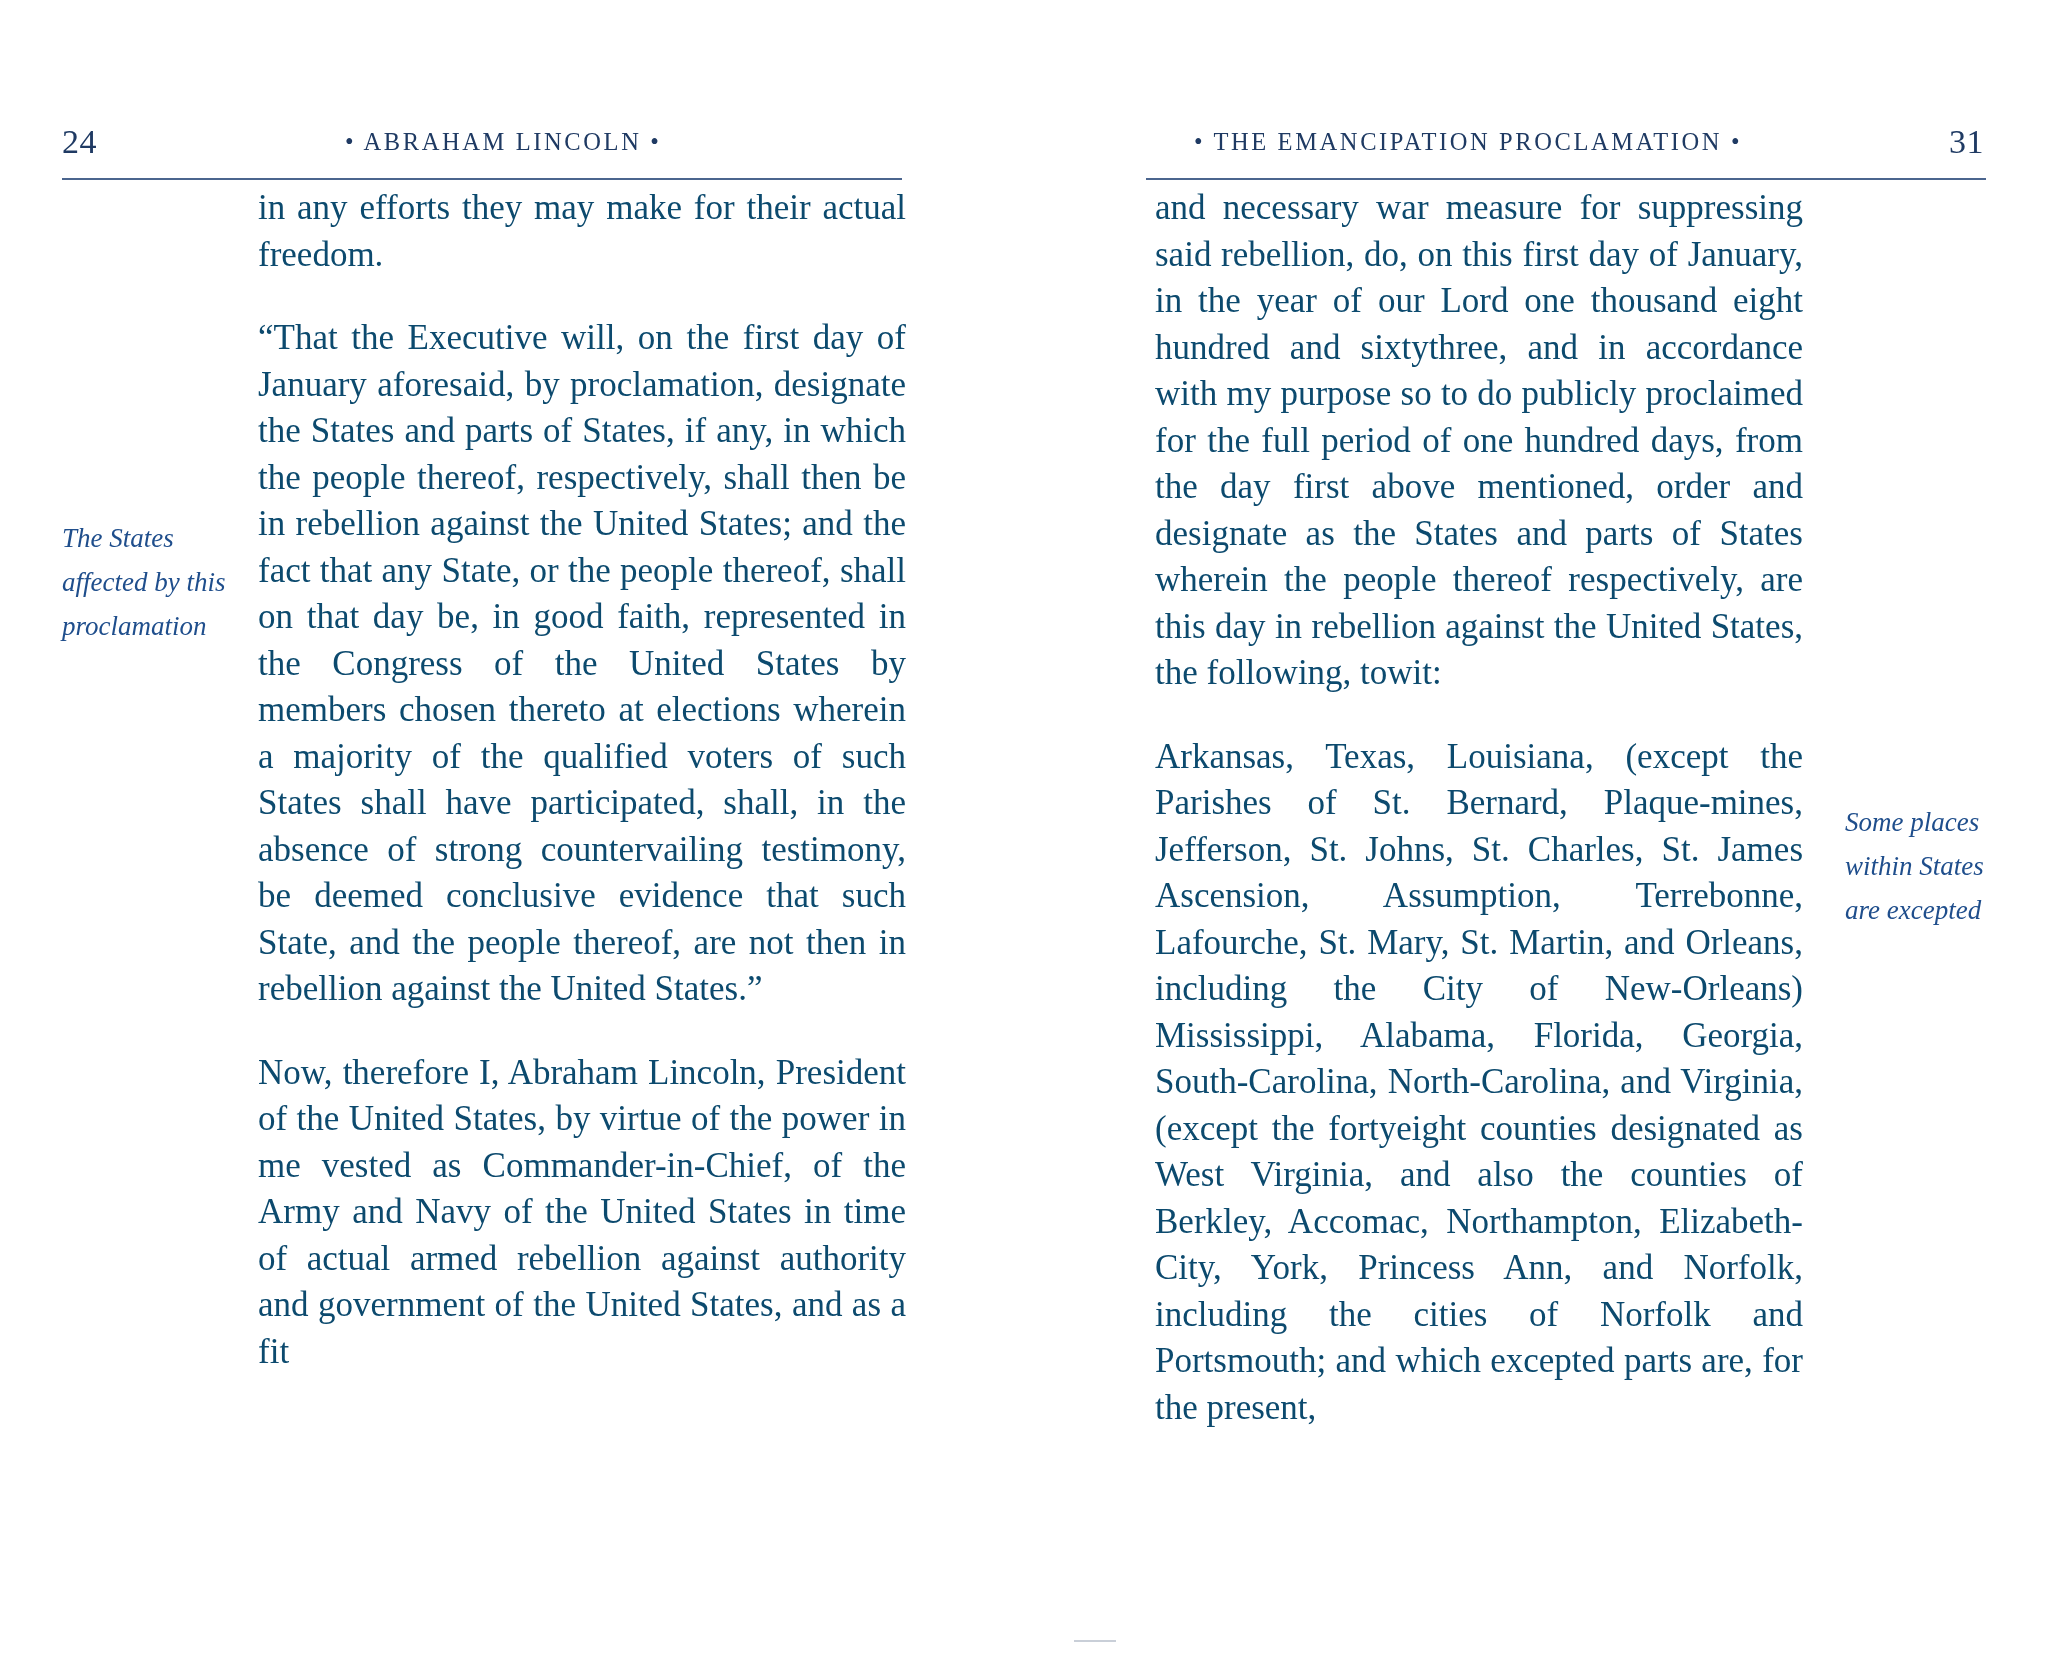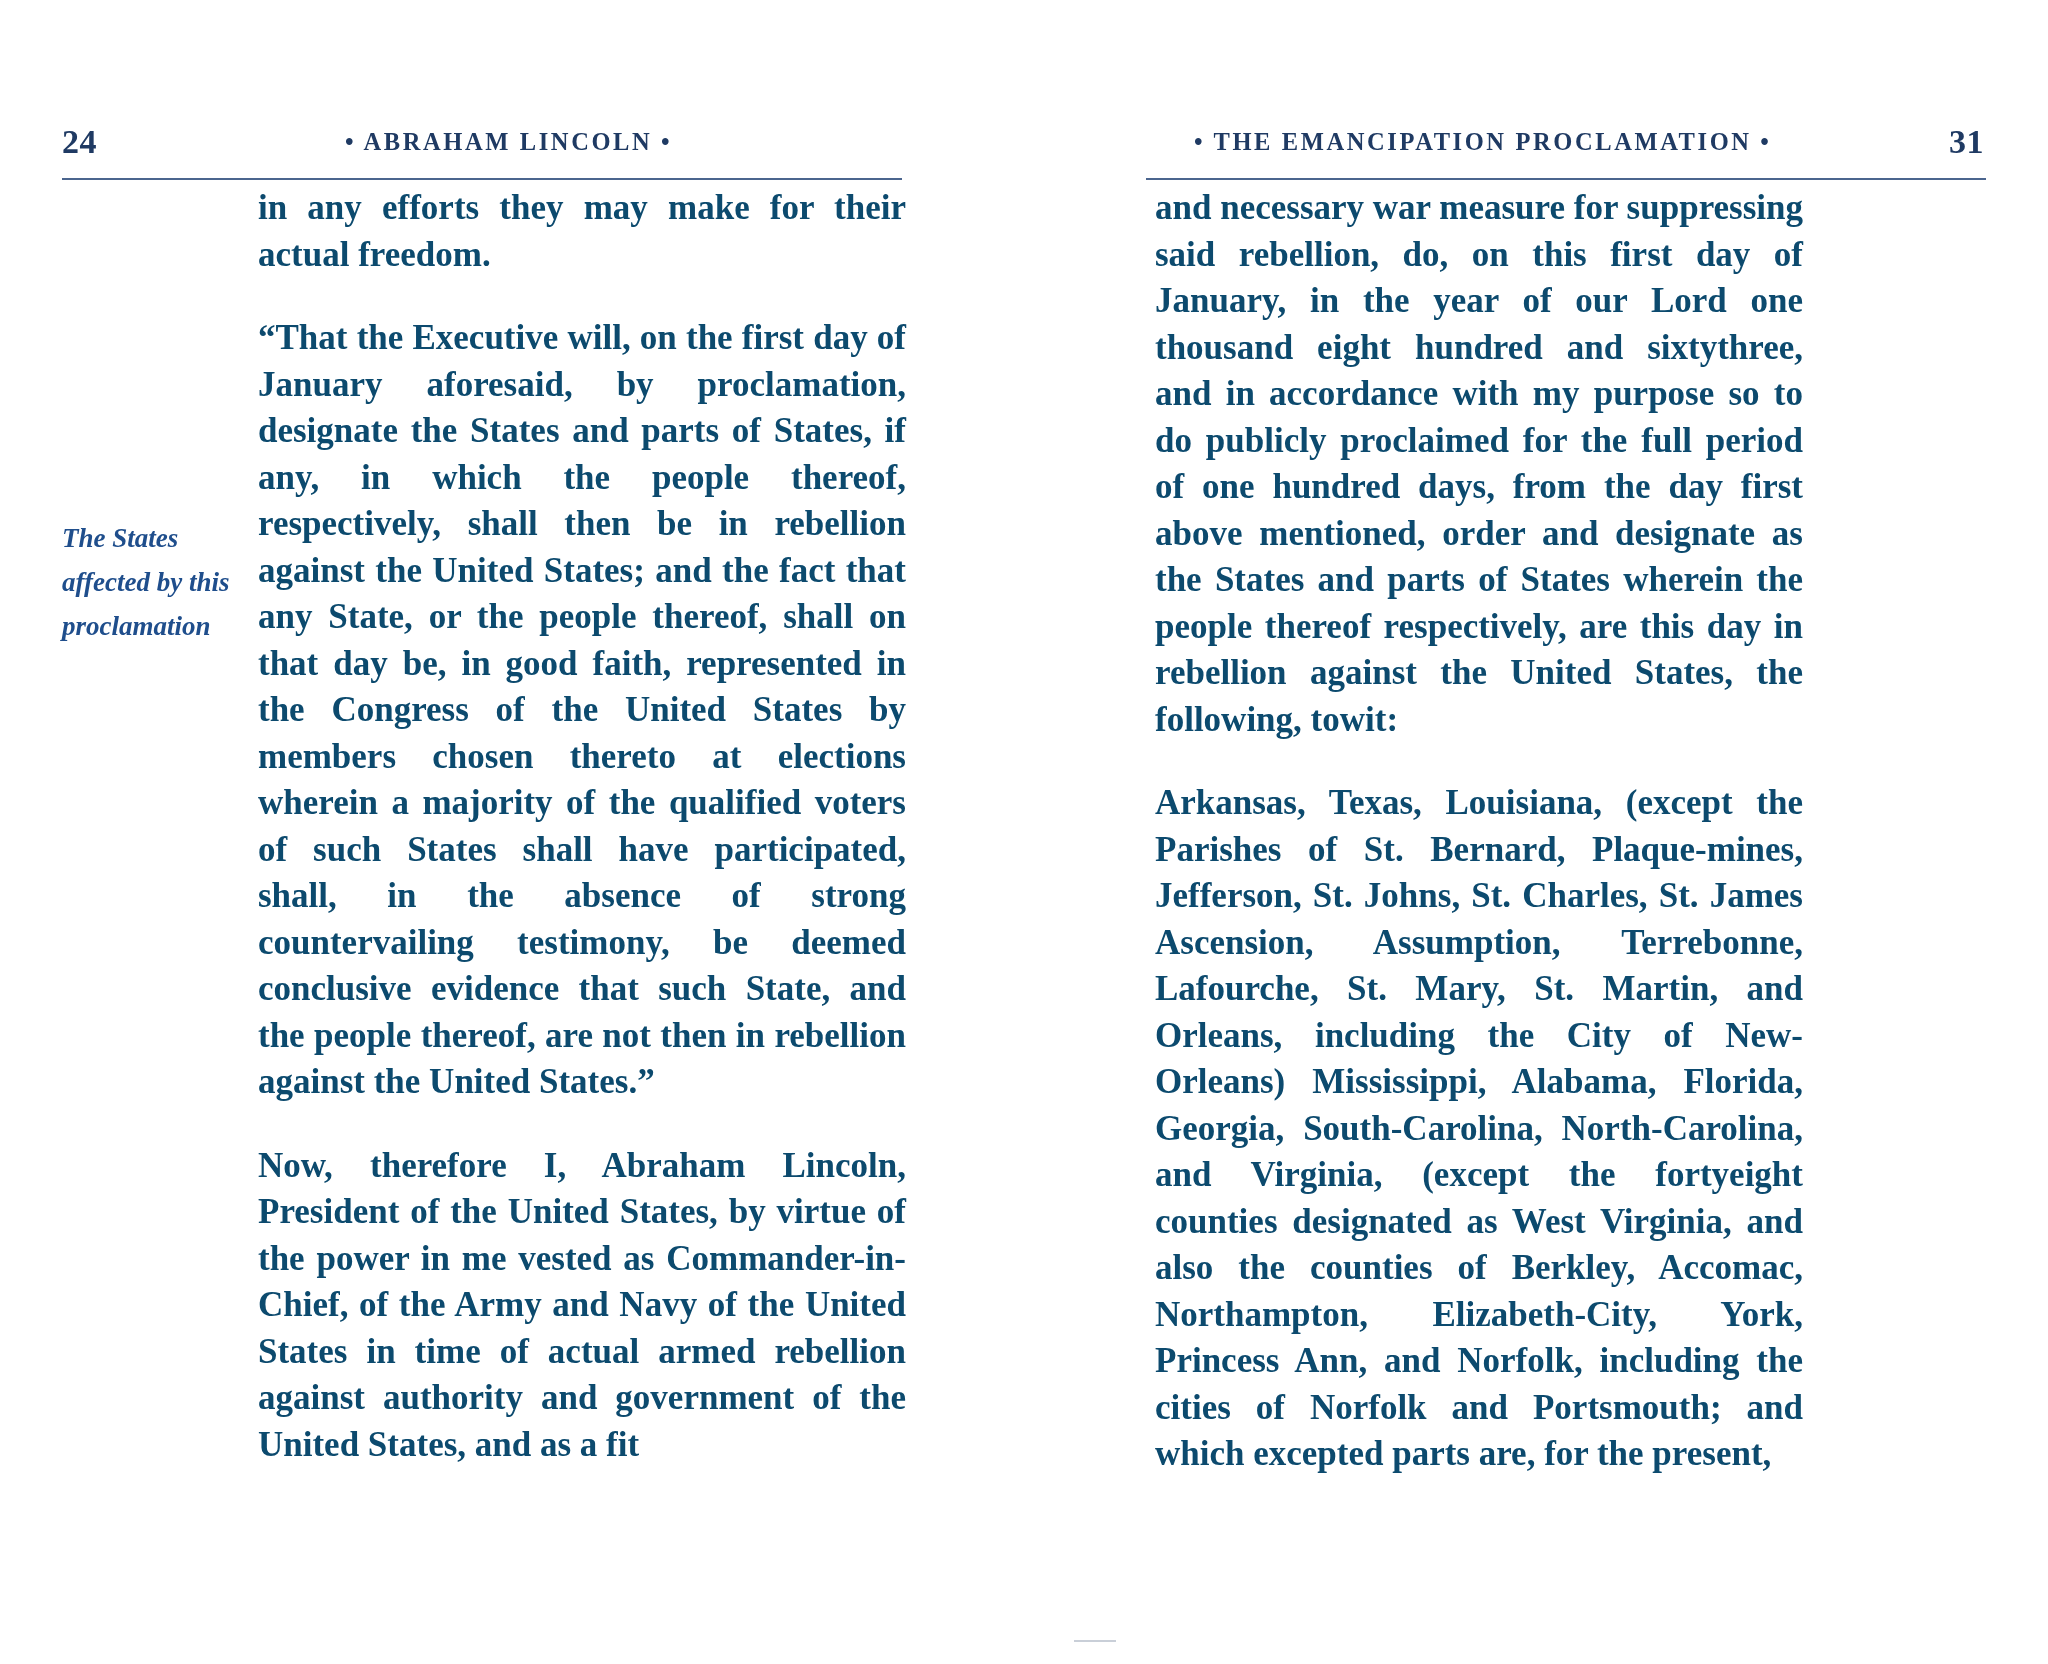--- a/index.html
+++ b/index.html
@@ -13,21 +13,20 @@
     overflow: hidden;
     font-family: "Liberation Serif", serif;
     color: #1b2a4a;
   }
 
   .spread {
     position: relative;
     width: 2048px;
     height: 1632px;
     box-sizing: border-box;
-    font-weight: bold;
   }
 
   
   .runhead {
     position: absolute;
     top: 122px;
     height: 40px;
     display: flex;
     align-items: center;
   }
@@ -137,16 +136,17 @@
       <span class="folio">31</span>
     </div>
 
     <div class="rule" style="left:122px; top:178px; width:840px;"></div>
 
     <div class="col col-right" style="left:131px;">
       <p>and necessary war measure for suppressing said rebellion, do, on this first day of January, in the year of our Lord one thousand eight hundred and sixtythree, and in accordance with my purpose so to do publicly proclaimed for the full period of one hundred days, from the day first above mentioned, order and designate as the States and parts of States wherein the people thereof respectively, are this day in rebellion against the United States, the following, towit:</p>
       <p>Arkansas, Texas, Louisiana, (except the Parishes of St. Bernard, Plaque-mines, Jefferson, St. Johns, St. Charles, St. James Ascension, Assumption, Terrebonne, Lafourche, St. Mary, St. Martin, and Orleans, including the City of New-Orleans) Mississippi, Alabama, Florida, Georgia, South-Carolina, North-Carolina, and Virginia, (except the fortyeight counties designated as West Virginia, and also the counties of Berkley, Accomac, Northampton, Elizabeth-City, York, Princess Ann, and Norfolk, including the cities of Norfolk and Portsmouth; and which excepted parts are, for the present,</p>
     </div>
 
+    <div class="marginal" style="left:821px; top:800px; width:165px; text-align:left;">Some places within States are excepted</div>
   </div>
 
   <div class="bottom-mark"></div>
 </div>
 
 </body></html>

